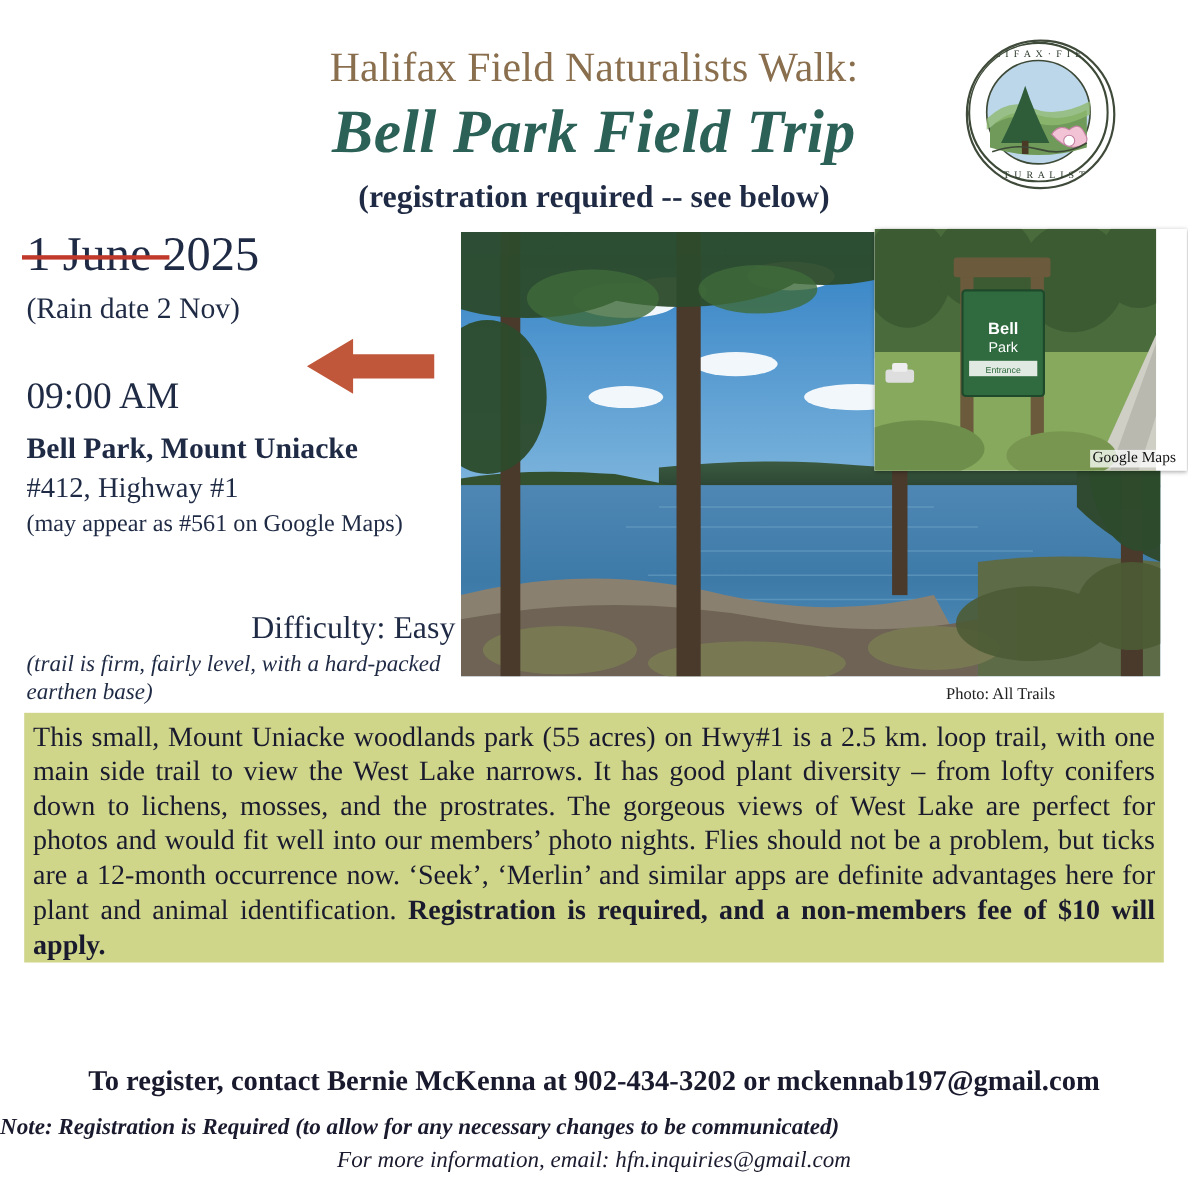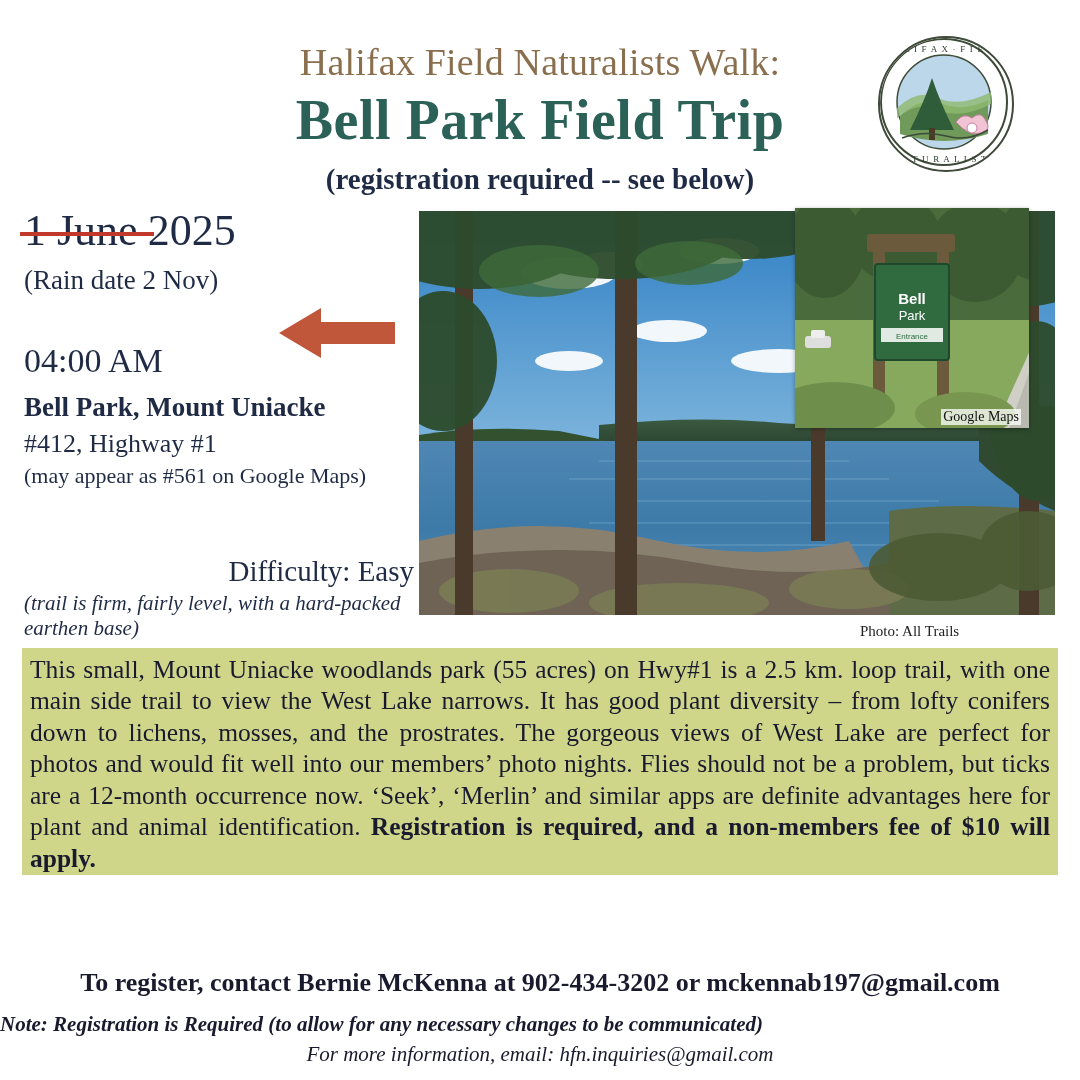--- a/index.html
+++ b/index.html
@@ -34,20 +34,21 @@
   .hdr-line2 {
     position: absolute;
     top: 88px;
     left: 0;
     right: 0;
     text-align: center;
     font-size: 56px;
     font-weight: bold;
     color: #2b6157;
     letter-spacing: 0.5px;
+    font-style: italic;
   }
   .hdr-line3 {
     position: absolute;
     top: 163px;
     left: 0;
     right: 0;
     text-align: center;
     font-size: 29px;
     font-weight: bold;
     color: #1f2a44;
@@ -165,21 +166,21 @@
     top: 623px;
     font-size: 15px;
     color: #222;
   }
 
   
   .inset {
     position: absolute;
     left: 795px;
     top: 208px;
-    width: 234px;
+    width: 284px;
     height: 220px;
     background: #fff;
     padding: 0;
     box-shadow: 0 1px 4px rgba(0,0,0,0.35);
     overflow: hidden;
   }
   .inset-credit {
     position: absolute;
     right: 8px;
     bottom: 3px;
@@ -265,21 +266,21 @@
     <text x="64" y="124" font-family="Liberation Serif, serif" font-size="9" fill="#2b3a2b" text-anchor="middle" letter-spacing="1.2">N A T U R A L I S T S</text>
   </svg>
 </div>
 
 <div class="left-col">
   <div class="date-row2">
     <span class="struck">1 June</span><span style="margin-left:10px;">2025</span>
   </div>
   <div class="rain-date">(Rain date 2 Nov)</div>
 
-  <div class="time">04:00 AM</div>
+  <div class="time">09:00 AM</div>
   <div class="place">Bell Park, Mount Uniacke</div>
   <div class="addr">#412, Highway #1</div>
   <div class="addr-note">(may appear as #561 on Google Maps)</div>
 
   <div class="difficulty">Difficulty:  Easy</div>
   <div class="difficulty-note">(trail is firm, fairly level, with a hard-packed earthen base)</div>
 </div>
 
 <svg class="arrow" viewBox="0 0 118 54">
   <path d="M118 16 L44 16 L44 2 L2 27 L44 52 L44 38 L118 38 Z" fill="#c0573a"></path>

